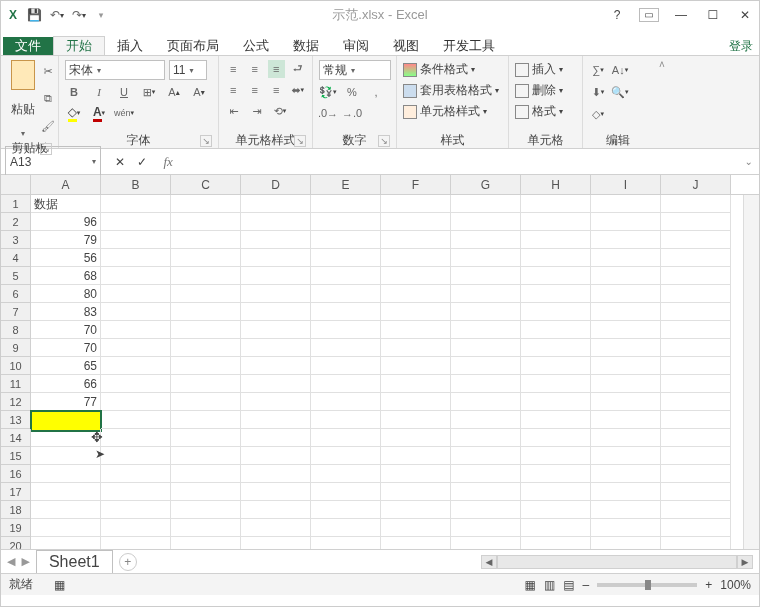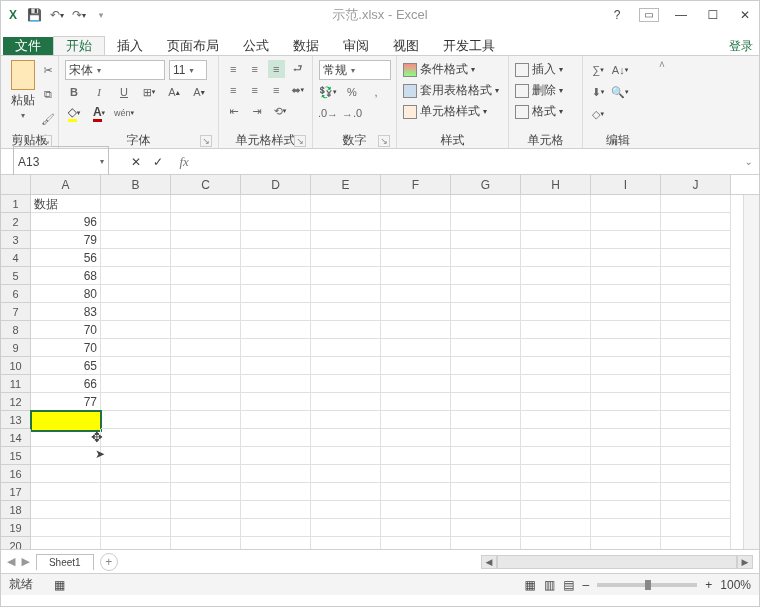--- a/index.html
+++ b/index.html
@@ -21,46 +21,46 @@
 .ribbon{height:94px;background:#f4f4f4;border-top:1px solid #d0d0d0;border-bottom:1px solid #d0d0d0;display:flex}
 .group{border-right:1px solid #dcdcdc;padding:2px 6px 0 6px;display:flex;flex-direction:column}
 .group .body{flex:1;display:flex}
 .group .label{height:16px;text-align:center;color:#666;font-size:11px;position:relative}
 .group .label .launch{position:absolute;right:0;bottom:1px;width:12px;height:12px;font-size:9px;color:#888;border:1px solid #ccc;text-align:center;line-height:10px}
 .btncol{display:flex;flex-direction:column;justify-content:space-around}
 .smbtn{width:18px;height:18px;display:flex;align-items:center;justify-content:center;color:#666;font-size:11px}
 .sel{border:1px solid #c0c0c0;background:#fff;height:20px;padding:0 3px;display:flex;align-items:center;font-size:12px}
 .sel .ar{margin-left:4px;font-size:8px;color:#666}
 .row{display:flex;gap:4px;align-items:center}
-.bigbtn{display:flex;flex-direction:column;align-items:center;padding:2px 4px;gap:2px}
+.bigbtn{display:flex;flex-direction:column;align-items:center;padding:2px 4px;gap:11px}
 
 .cellbtn{display:flex;align-items:center;gap:3px;font-size:12px;white-space:nowrap}
 .cellbtn .ic{width:14px;height:14px;border:1px solid #888;display:inline-block}
 
 .fbar{height:26px;border-bottom:1px solid #d0d0d0;display:flex;align-items:center}
-.namebox{width:96px;height:20px;border:1px solid #c0c0c0;margin:0 12px;padding:15px 4px;display:flex;align-items:center;justify-content:space-between;font-size:12px}
+.namebox{width:96px;height:20px;border:1px solid #c0c0c0;margin:0 4px;padding:15px 4px;display:flex;align-items:center;justify-content:space-between;font-size:12px}
 .fx{width:22px;text-align:center;color:#777;font-style:italic;font-family:serif;font-size:13px}
 .fbicons{display:flex;gap:12px;padding:0 10px;color:#bbb;font-size:13px}
 .fbar .expand{margin-left:auto;margin-right:6px;color:#888;font-size:10px}
 
 .grid{position:relative;height:374px;overflow:hidden}
 .colhead{display:flex;height:20px;border-bottom:1px solid #d0d0d0}
 .corner{width:30px;border-right:1px solid #d0d0d0;background:#f0f0f0}
 .ch{width:70px;border-right:1px solid #d0d0d0;background:#f0f0f0;text-align:center;line-height:20px;color:#555;font-size:12px}
 .rows{position:relative}
 .rw{display:flex;height:18px}
 .rh{width:30px;border-right:1px solid #d0d0d0;border-bottom:1px solid #d0d0d0;background:#f0f0f0;text-align:center;line-height:18px;color:#555;font-size:11px}
 .cell{width:70px;border-right:1px solid #e0e0e0;border-bottom:1px solid #e0e0e0;padding:0 3px;line-height:18px;font-size:12px}
 .cell.rnum{text-align:right}
 .cell.sel{outline:2px solid #217346;outline-offset:-1px;background:#ffff00}
 .vscroll{position:absolute;right:0;top:20px;width:16px;bottom:0;background:#f4f4f4;border-left:1px solid #dcdcdc}
 
 .sheets{height:24px;border-top:1px solid #d0d0d0;display:flex;align-items:center;padding:0 6px;gap:6px}
 .sheets .nav{color:#999;font-size:11px}
-.sheettab{padding:2px 12px;border:1px solid #c0c0c0;border-bottom:none;background:#fff;font-size:10px}
+.sheettab{padding:2px 12px;border:1px solid #c0c0c0;border-bottom:none;background:#fff;font-size:16px}
 .sheets .add{width:18px;height:18px;border:1px solid #ccc;border-radius:9px;text-align:center;line-height:16px;color:#888}
 .sheets .hscroll{margin-left:auto;display:flex;align-items:center;gap:0}
 .sheets .hscroll .track{width:240px;height:14px;background:#e8e8e8;border:1px solid #d0d0d0}
 .sheets .hscroll .ar{width:16px;height:14px;background:#e8e8e8;border:1px solid #d0d0d0;text-align:center;line-height:12px;font-size:9px;color:#666}
 
 .status{height:22px;background:#f4f4f4;border-top:1px solid #d0d0d0;display:flex;align-items:center;padding:0 8px;gap:21px;color:#555;font-size:12px}
 .status .zoom{margin-left:auto;display:flex;align-items:center;gap:8px}
 .status .slider{width:100px;height:4px;background:#ccc;position:relative}
 .status .slider .th{position:absolute;left:48px;top:-3px;width:6px;height:10px;background:#888}
 .cursor{position:absolute;left:90px;top:254px;font-size:14px;pointer-events:none}

